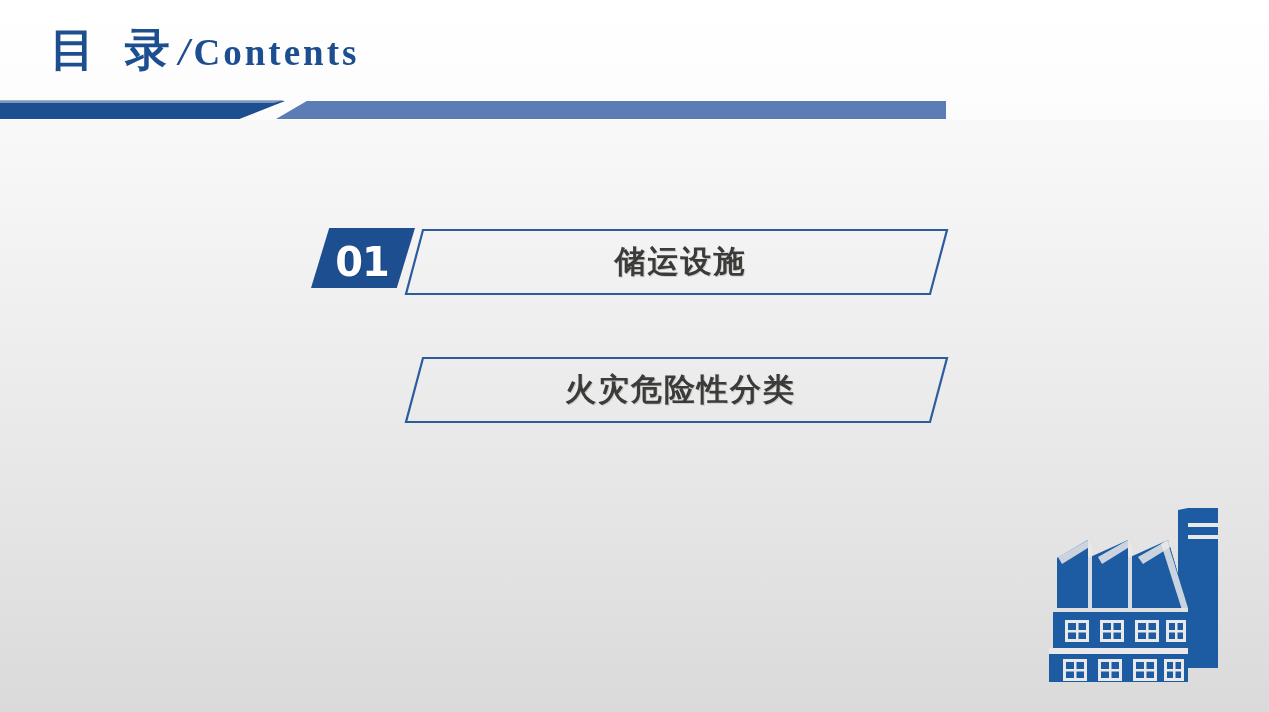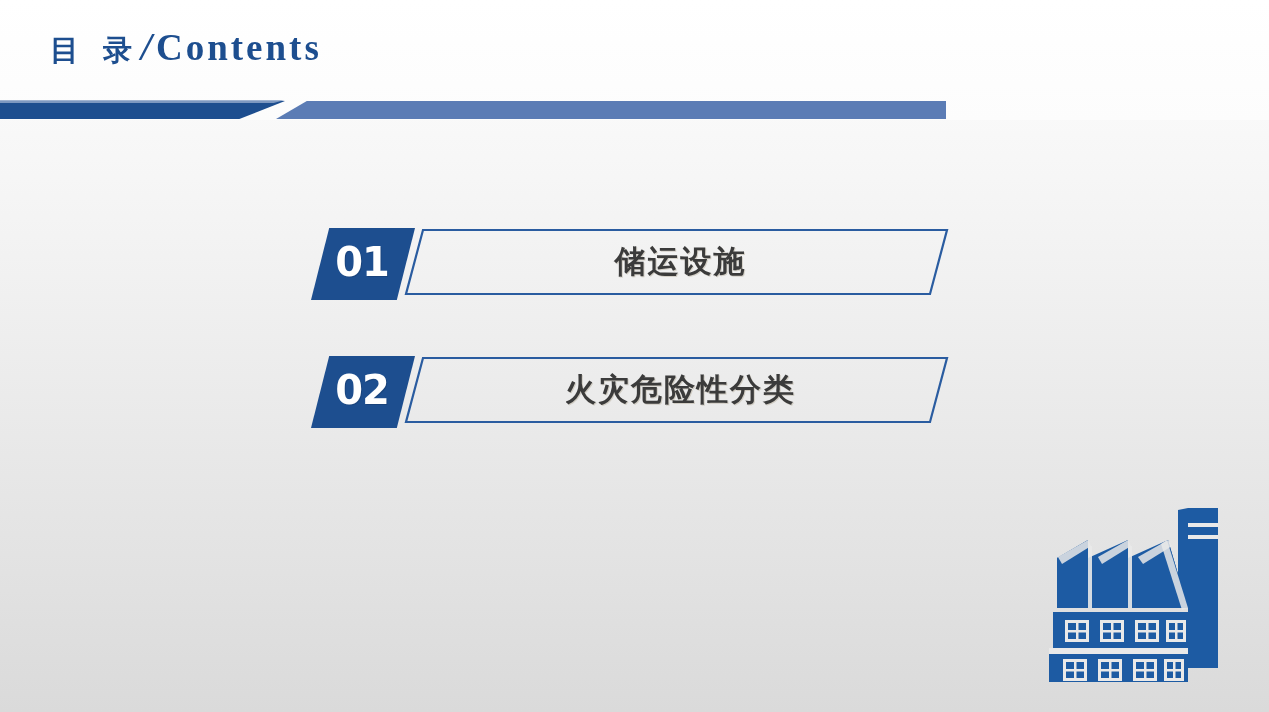--- a/index.html
+++ b/index.html
@@ -42,21 +42,21 @@
   #title-block {
     position: absolute;
     left: 50px;
     top: 27px;
     white-space: nowrap;
     line-height: 1;
   }
   #title-cn {
     display: inline-block;
     font-family: "DejaVu Sans", "Liberation Sans", sans-serif;
-    font-size: 29px;
+    font-size: 45px;
     font-weight: bold;
     color: #1d4e8f;
     letter-spacing: 7px;
     vertical-align: baseline;
   }
   #title-slash {
     display: inline-block;
     font-family: "Liberation Serif", "DejaVu Serif", serif;
     font-size: 39px;
     font-weight: bold;
@@ -125,21 +125,21 @@
   }
   .row-1 { top: 228px; }
   .row-2 { top: 356px; }
   .row-3 { top: 486px; }
 
   .num-badge {
     position: absolute;
     left: 311px;
     top: 0;
     width: 104px;
-    height: 72px;
+    height: 60px;
     background: #1d4e8f;
     -webkit-clip-path: polygon(17.5% 0, 100% 0, 82.5% 100%, 0 100%);
     clip-path: polygon(17.5% 0, 100% 0, 82.5% 100%, 0 100%);
   }
   .num-text {
     position: absolute;
     left: 0; top: 0;
     width: 104px;
     height: 68px;
     display: flex;
@@ -219,23 +219,20 @@
     </div>
     <div class="label-shape">
       <svg width="545" height="68" viewBox="0 0 545 68" xmlns="http://www.w3.org/2000/svg">
         <polygon points="19,2 543,2 526,66 2,66" fill="none" stroke="#2a5ca0" stroke-width="2.2"></polygon>
       </svg>
       <div class="label-text">储运设施</div>
     </div>
   </div>
 
   <div class="row row-2">
-    <div class="num-badge">
-      <div class="num-text">02</div>
-    </div>
     <div class="label-shape">
       <svg width="545" height="68" viewBox="0 0 545 68" xmlns="http://www.w3.org/2000/svg">
         <polygon points="19,2 543,2 526,66 2,66" fill="none" stroke="#2a5ca0" stroke-width="2.2"></polygon>
       </svg>
       <div class="label-text">火灾危险性分类</div>
     </div>
   </div>
 
 
   <div id="factory-icon">

